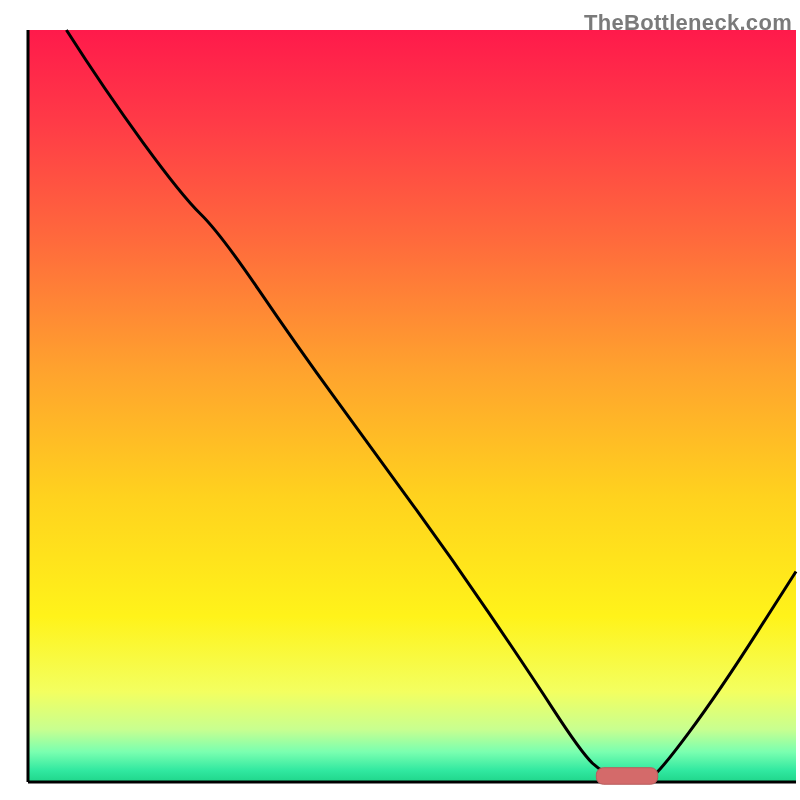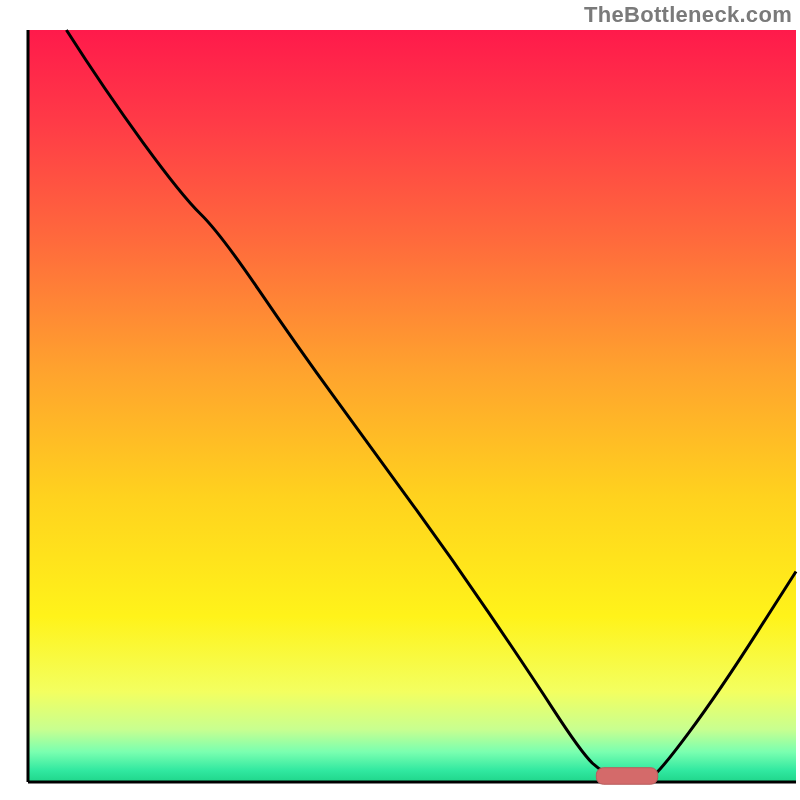--- a/index.html
+++ b/index.html
@@ -10,21 +10,21 @@
     background: #ffffff;
     overflow: hidden;
   }
   .chart-container {
     position: relative;
     width: 800px;
     height: 800px;
   }
   .watermark {
     position: absolute;
-    top: 2px;
+    top: 10px;
     right: 8px;
     font-family: Arial, Helvetica, sans-serif;
     font-size: 22px;
     font-weight: bold;
     color: #7a7a7a;
     letter-spacing: 0.3px;
     z-index: 10;
   }
   svg.plot {
     position: absolute;

